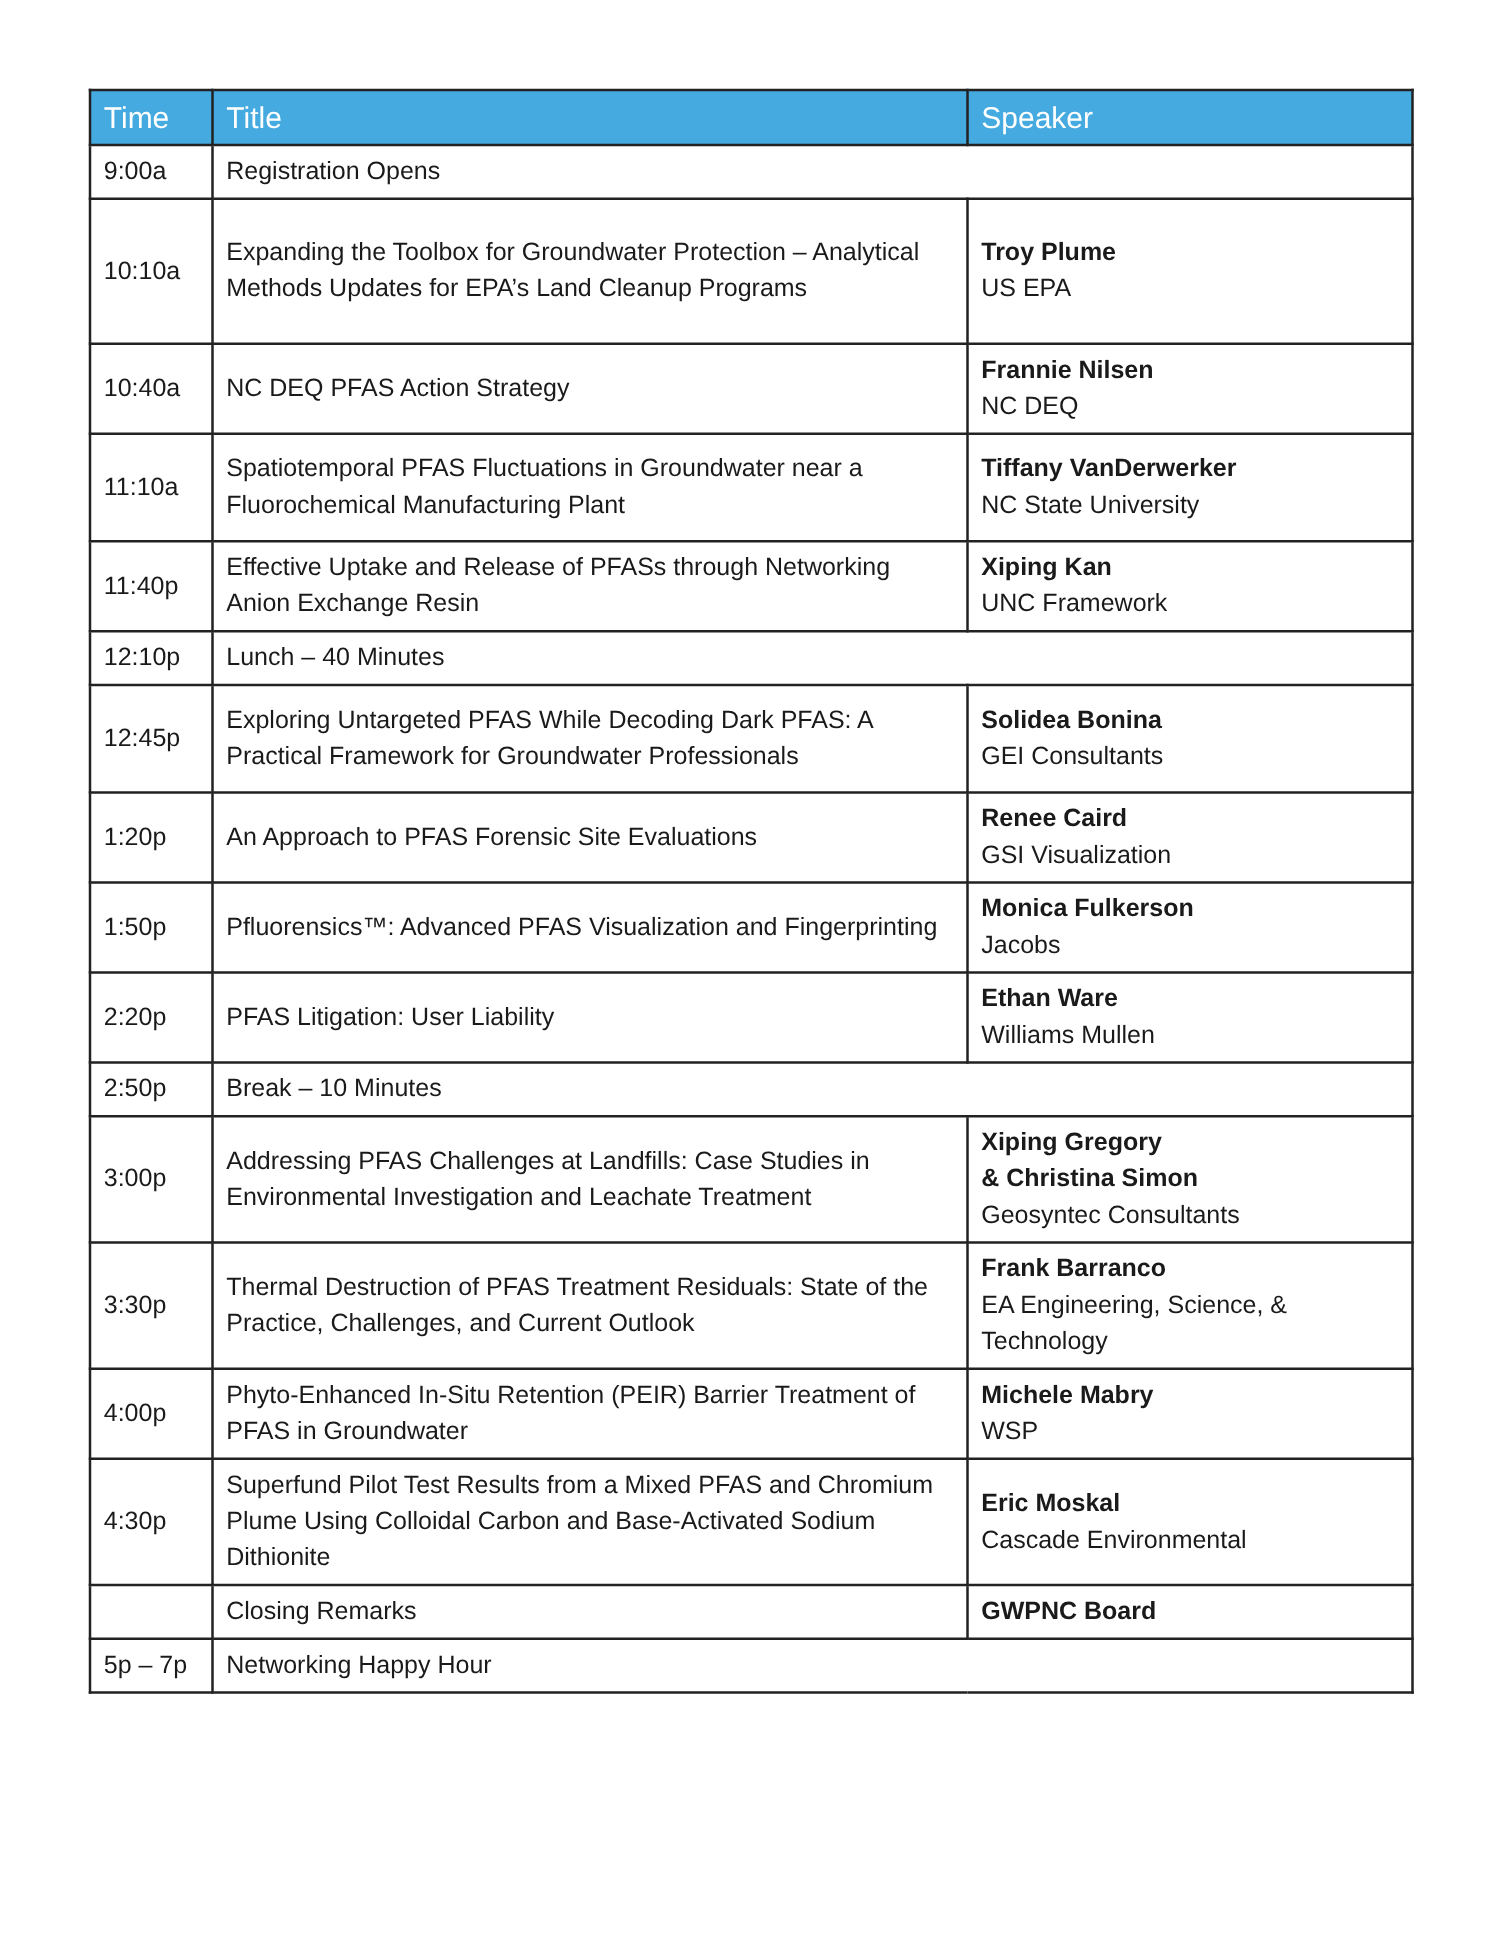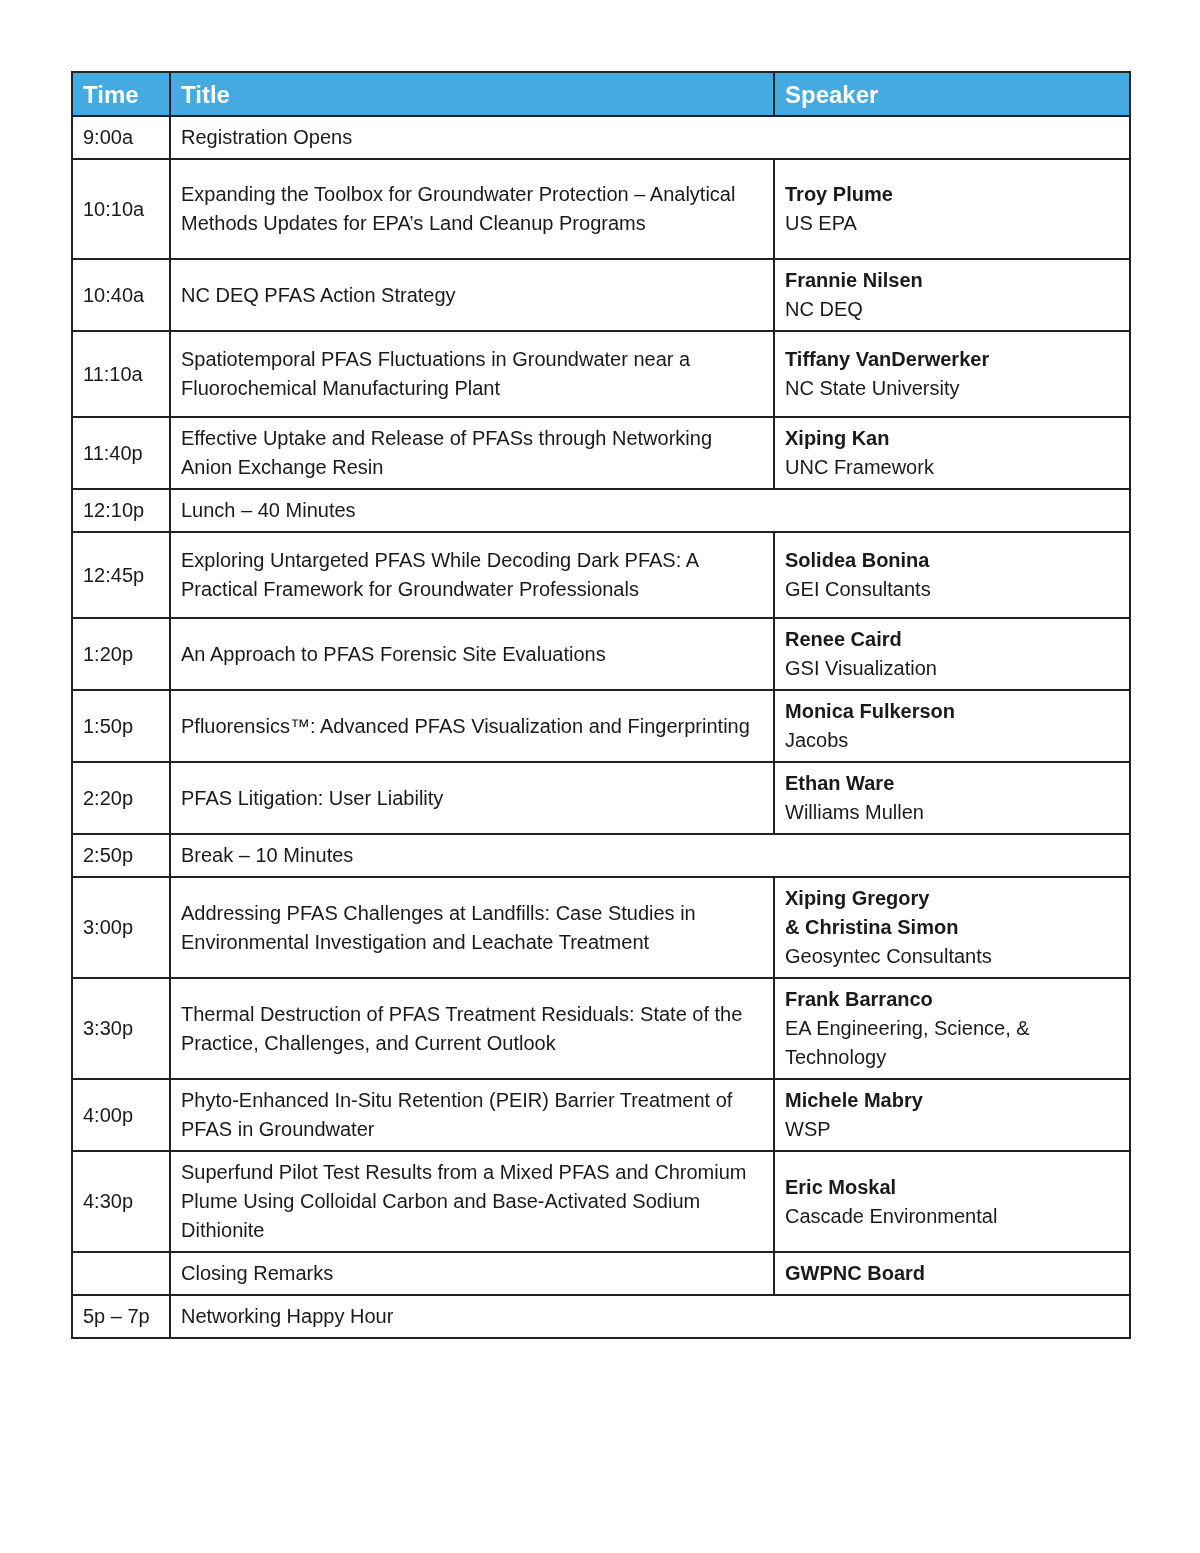--- a/index.html
+++ b/index.html
@@ -9,21 +9,21 @@
     border-collapse:collapse; table-layout:fixed;
     font-size:20px; line-height:29px;
   }
   table.agenda td, table.agenda th {
     border:2px solid #222; padding:6px 10px; vertical-align:middle; text-align:left;
   }
   col.c-time { width:98px; }
   col.c-title { width:604px; }
   col.c-speaker { width:356px; }
   thead th {
-    background:#45aadf; color:#ffffff; font-weight:bold; font-size:24px;
+    background:#45aadf; color:#ffffff; font-weight:normal; font-size:24px;
     height:30px; padding:5px 10px;
   }
   .name { font-weight:bold; display:block; }
   .org { display:block; }
 </style>
 </head>
 <body>
 
 <table class="agenda">
   <colgroup>
@@ -36,21 +36,21 @@
       <th>Time</th>
       <th>Title</th>
       <th>Speaker</th>
     </tr>
   </thead>
   <tbody id="agenda-body">
       <tr style="height: 30px; padding-left: 16px;">
         <td>9:00a</td>
         <td colspan="2">Registration Opens</td>
       </tr>
-      <tr style="height: 100px;">
+      <tr style="height: 116px;">
         <td>10:10a</td>
         <td>Expanding the Toolbox for Groundwater Protection – Analytical Methods Updates for EPA’s Land Cleanup Programs</td>
         <td>
           <span class="name">Troy Plume</span>
           <span class="org">US EPA</span>
         </td>
       </tr>
       <tr style="height: 58px;">
         <td>10:40a</td>
         <td>NC DEQ PFAS Action Strategy</td>

